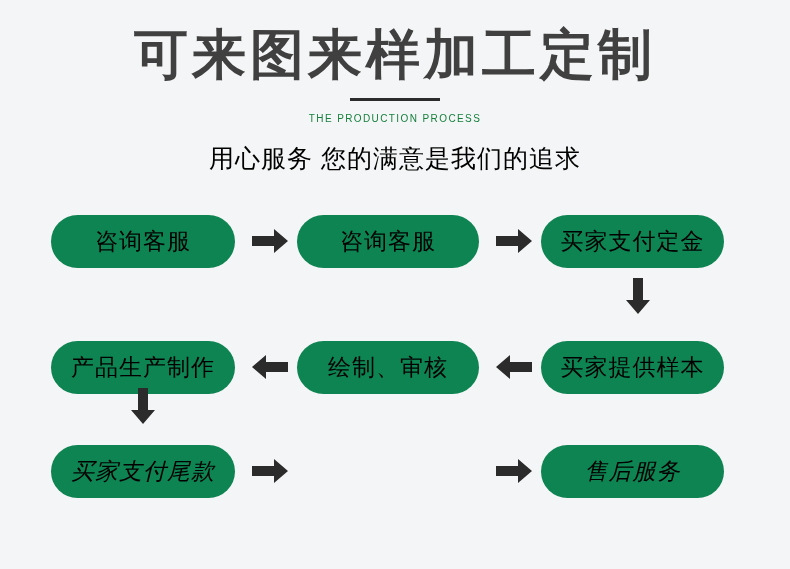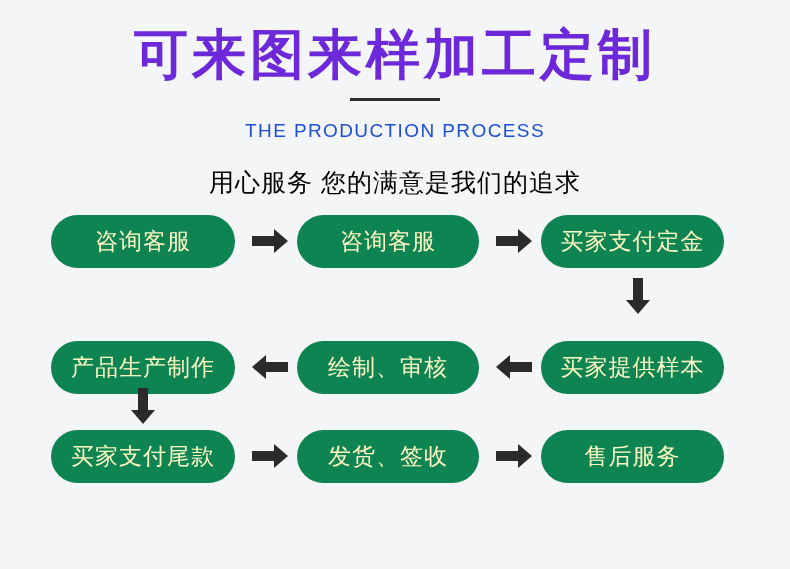--- a/index.html
+++ b/index.html
@@ -30,36 +30,36 @@
     width: 790px;
     text-align: center;
   }
   .main-title {
     margin: 0;
     padding-top: 24px;
     font-size: 54px;
     line-height: 60px;
     font-weight: bold;
     letter-spacing: 4px;
-    color: #6d28d9;
+    color: #404040;
     font-family: "Liberation Sans", "DejaVu Sans", sans-serif;
   }
   .divider {
     width: 90px;
     height: 3px;
     background: #2c2c2c;
     margin: 14px auto 0 auto;
   }
   .sub-title {
-    margin: 12px;
+    margin: 0;
     padding-top: 8px;
-    font-size: 19px;
+    font-size: 10px;
     line-height: 20px;
     letter-spacing: 1.4px;
-    color: #1d4ed8;
+    color: #15803d;
     font-weight: normal;
     font-family: "Liberation Sans", "DejaVu Sans", sans-serif;
   }
   .tagline {
     margin: 0;
     padding-top: 14px;
     font-size: 25px;
     line-height: 30px;
     letter-spacing: 1px;
     color: #000000;
@@ -68,28 +68,28 @@
   .flow-row {
     position: absolute;
     left: 0;
     width: 790px;
     height: 62px;
     display: flex;
     align-items: center;
   }
   .flow-row.row1 { top: 210px; }
   .flow-row.row2 { top: 336px; }
-  .flow-row.row3 { top: 425px; }
+  .flow-row.row3 { top: 440px; font-style: italic; }
 
   .pill {
     position: absolute;
     height: 53px;
     border-radius: 27px;
     background: #0e8452;
-    color: #fef9c3;
+    color: #000000;
     display: flex;
     align-items: center;
     justify-content: center;
     font-size: 23px;
     letter-spacing: 1px;
     box-sizing: border-box;
     white-space: nowrap;
   }
   .pill.col1 { left: 51px;  width: 184px; }
   .pill.col2 { left: 297px; width: 182px; }
@@ -183,21 +183,20 @@
 
     <div class="flow-row row3">
       <div class="pill col1">买家支付尾款</div>
 
       <span class="arrow-h gap1">
         <svg width="40" height="30" viewBox="0 0 40 30" aria-hidden="true">
           <path d="M2 10 L24 10 L24 3 L38 15 L24 27 L24 20 L2 20 Z" fill="#2b2b2b"></path>
         </svg>
       </span>
 
-      <div class="pill col2">发货、签收</div>
 
       <span class="arrow-h gap2">
         <svg width="40" height="30" viewBox="0 0 40 30" aria-hidden="true">
           <path d="M2 10 L24 10 L24 3 L38 15 L24 27 L24 20 L2 20 Z" fill="#2b2b2b"></path>
         </svg>
       </span>
 
       <div class="pill col3">售后服务</div>
     </div>
 

